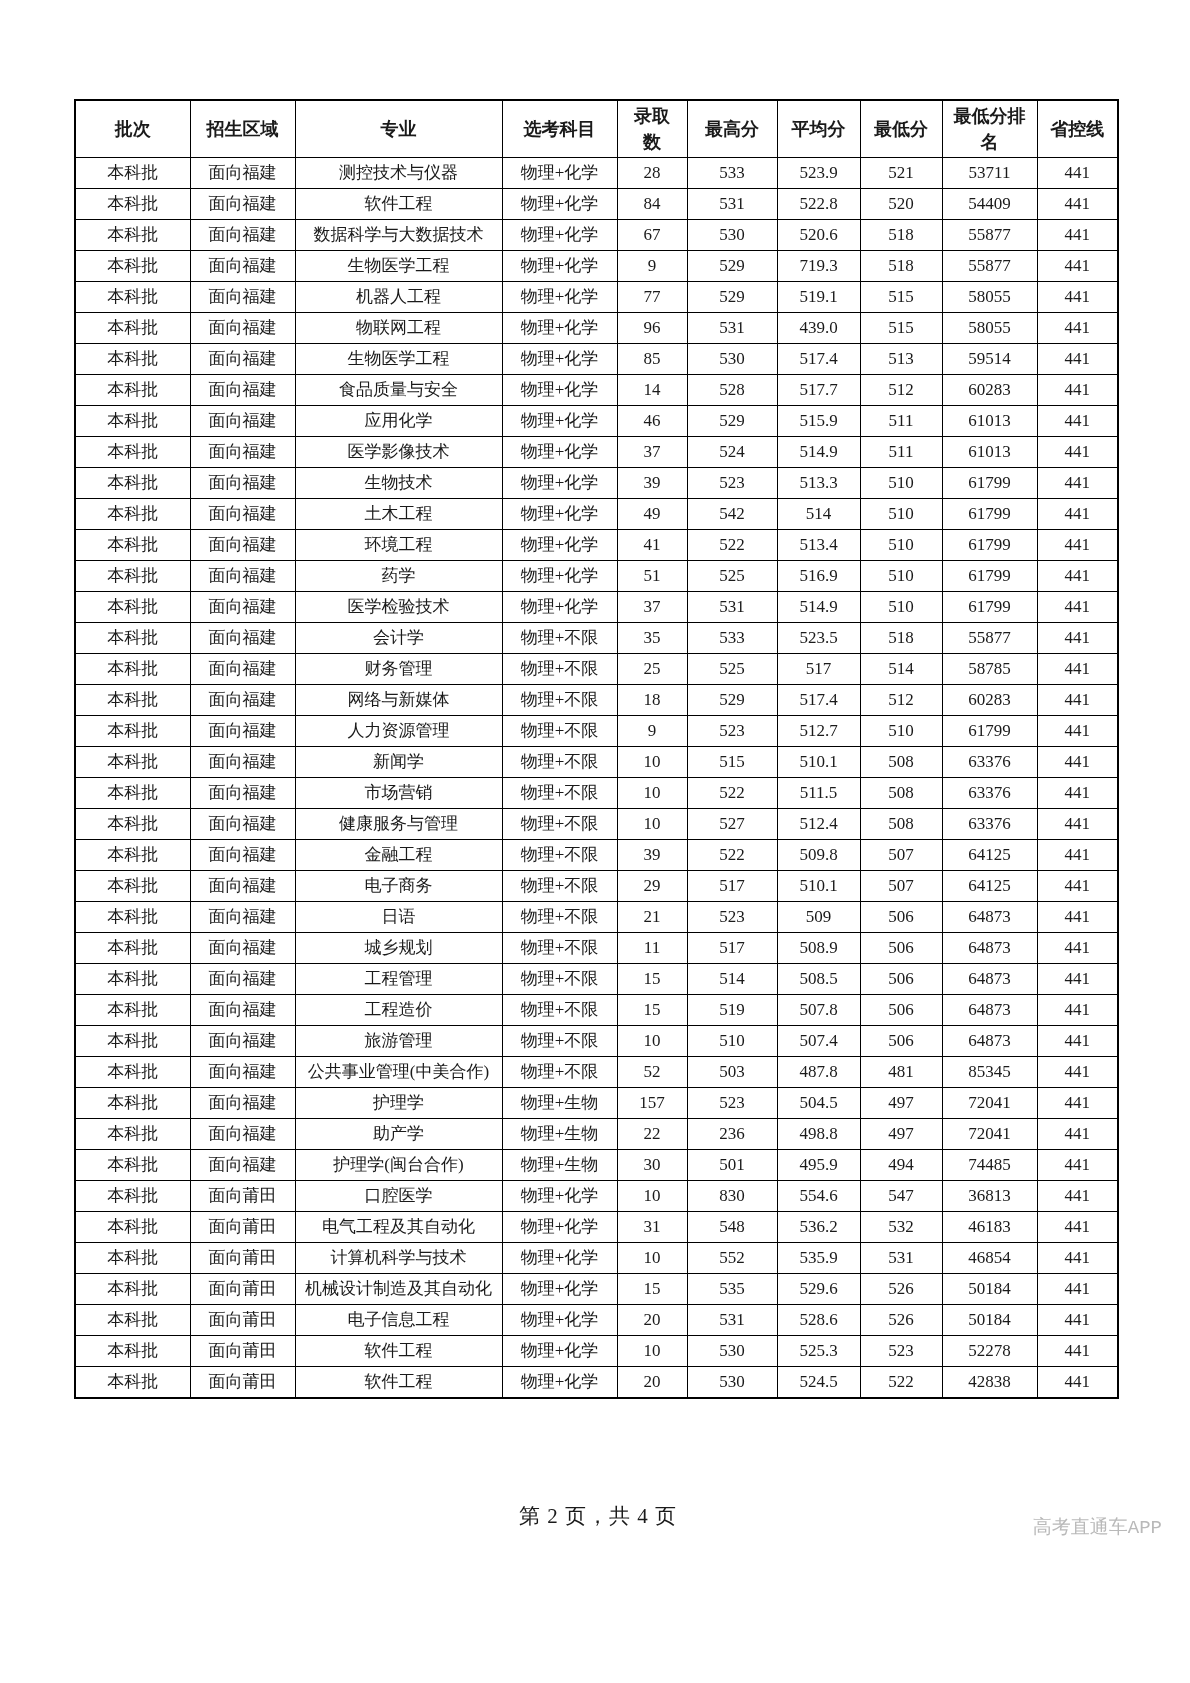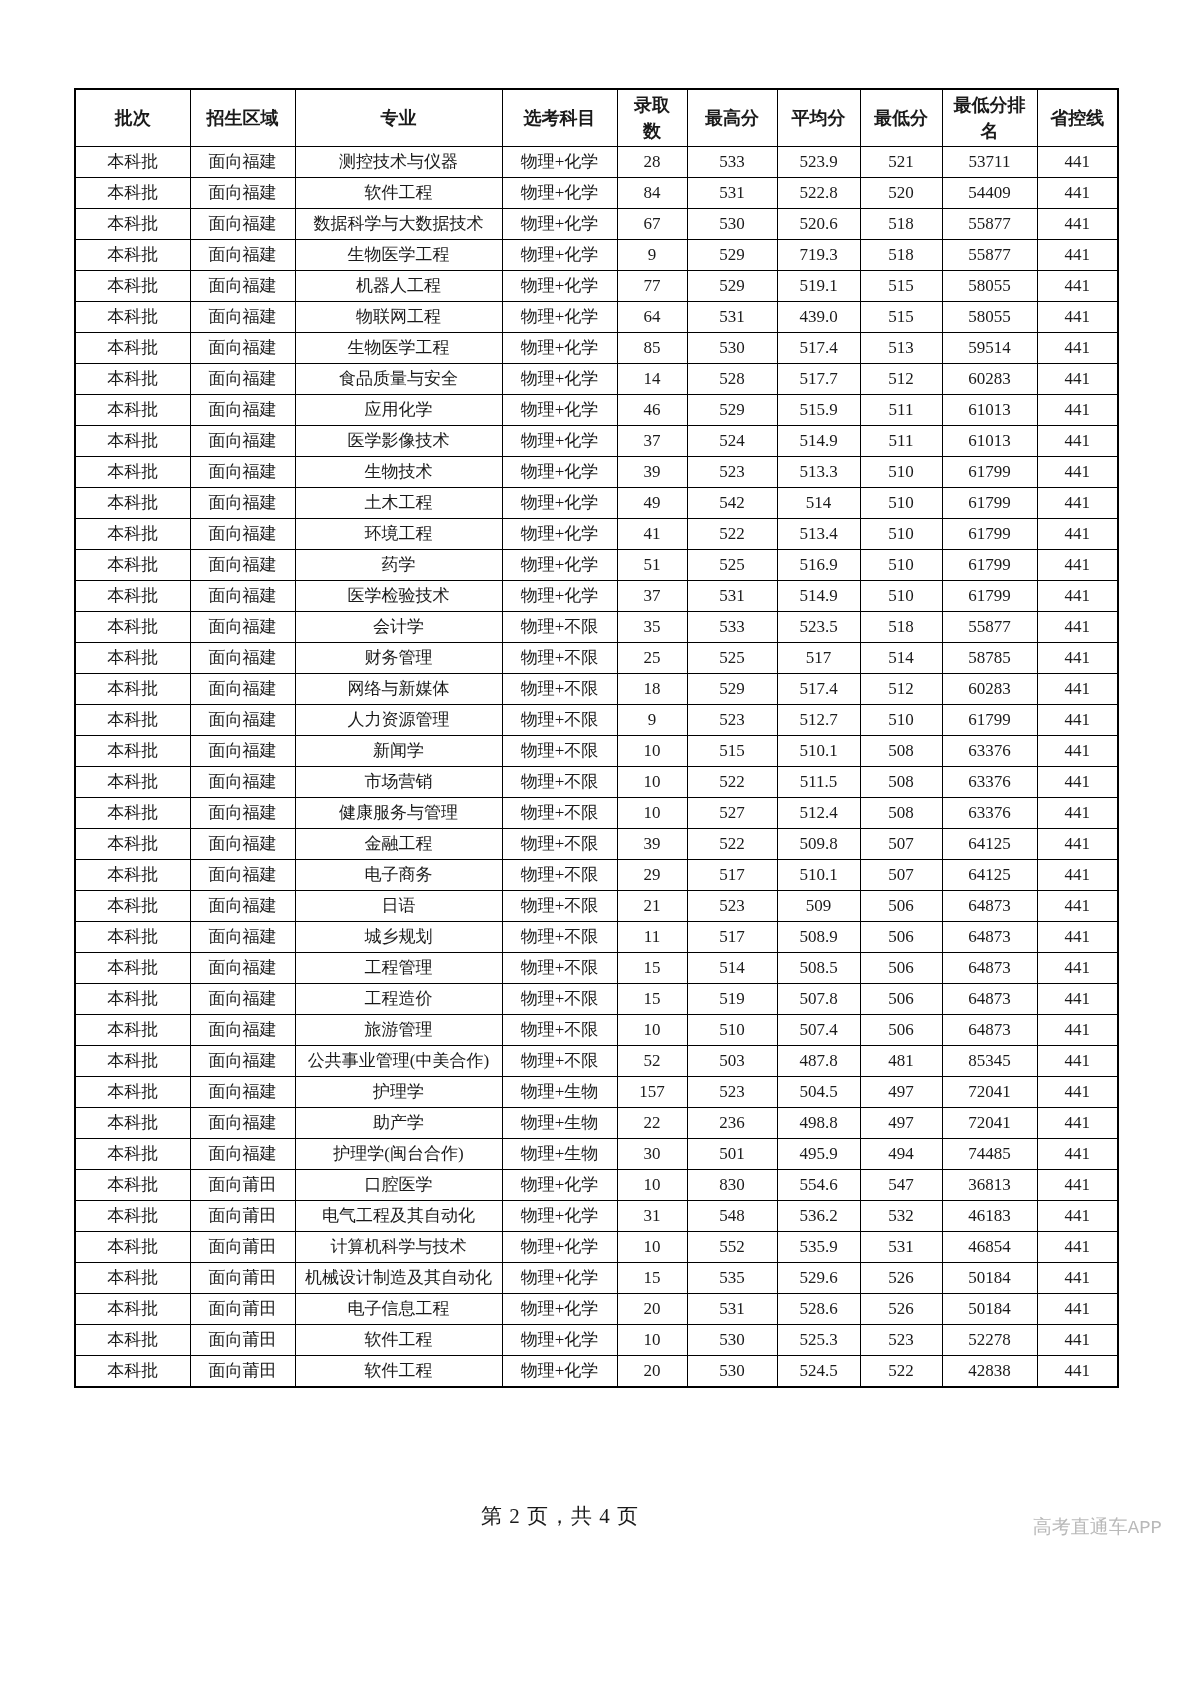--- a/index.html
+++ b/index.html
@@ -9,21 +9,21 @@
   body {
     width: 1190px;
     height: 1683px;
     background: #ffffff;
     position: relative;
     font-family: "Liberation Serif", "DejaVu Serif", serif;
     color: #1a1a1a;
   }
   .table-wrap {
     position: absolute;
-    top: 88px;
+    top: 99px;
     left: 35px;
     padding-left: 39px;
   }
   table.score-table {
     border-collapse: collapse;
     table-layout: fixed;
     width: 1043px;
     border: 2px solid #000000;
   }
   table.score-table th,
@@ -57,20 +57,21 @@
 
   .page-info {
     position: absolute;
     top: 1502px;
     left: 0;
     width: 1120px;
     text-align: center;
     font-size: 21px;
     letter-spacing: 1px;
     color: #1a1a1a;
+    padding-left: 38px;
   }
   .watermark {
     position: absolute;
     top: 1514px;
     right: 28px;
     font-size: 19px;
     color: #b9b9b9;
     font-family: Liberation Mono, monospace;
   }
 </style>
@@ -164,21 +165,21 @@
           <td>519.1</td>
           <td>515</td>
           <td>58055</td>
           <td>441</td>
         </tr>
         <tr>
           <td>本科批</td>
           <td>面向福建</td>
           <td>物联网工程</td>
           <td>物理+化学</td>
-          <td>64</td>
+          <td>96</td>
           <td>531</td>
           <td>439.0</td>
           <td>515</td>
           <td>58055</td>
           <td>441</td>
         </tr>
         <tr>
           <td>本科批</td>
           <td>面向福建</td>
           <td>生物医学工程</td>

